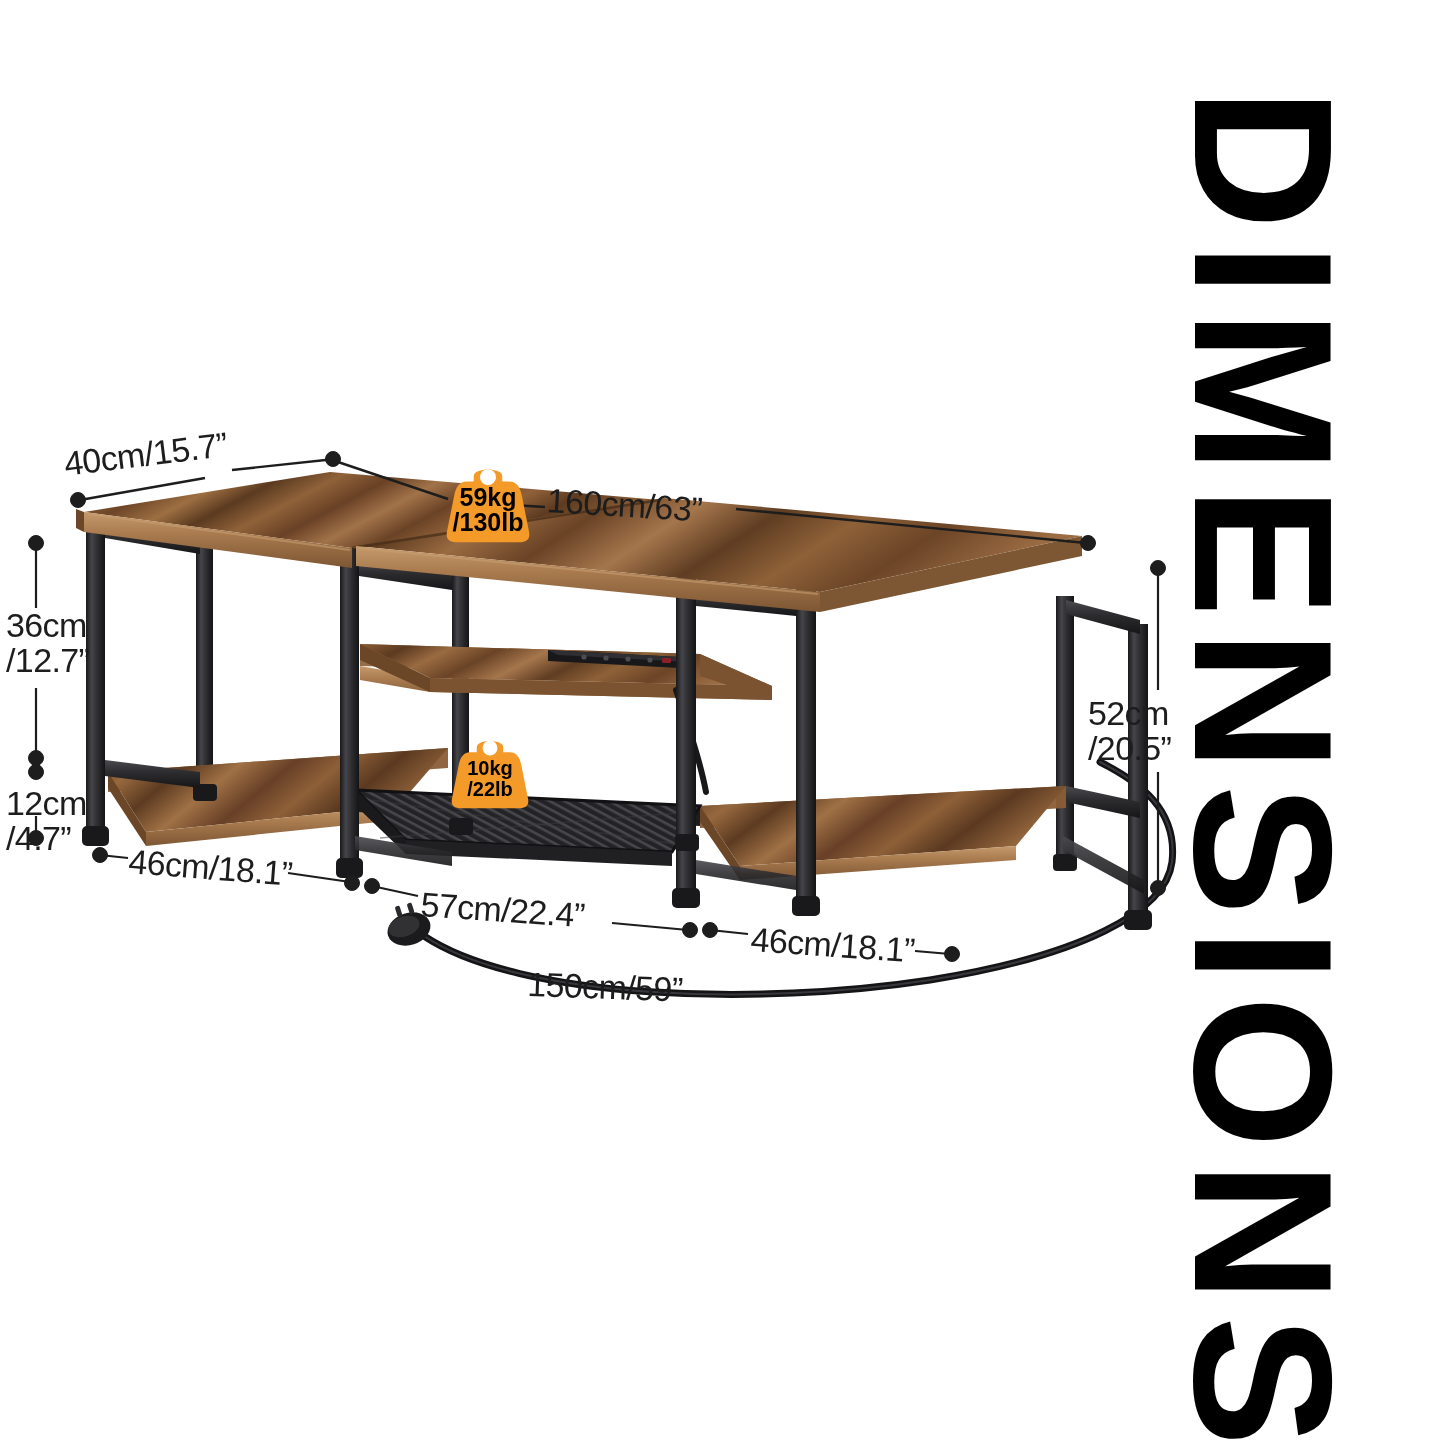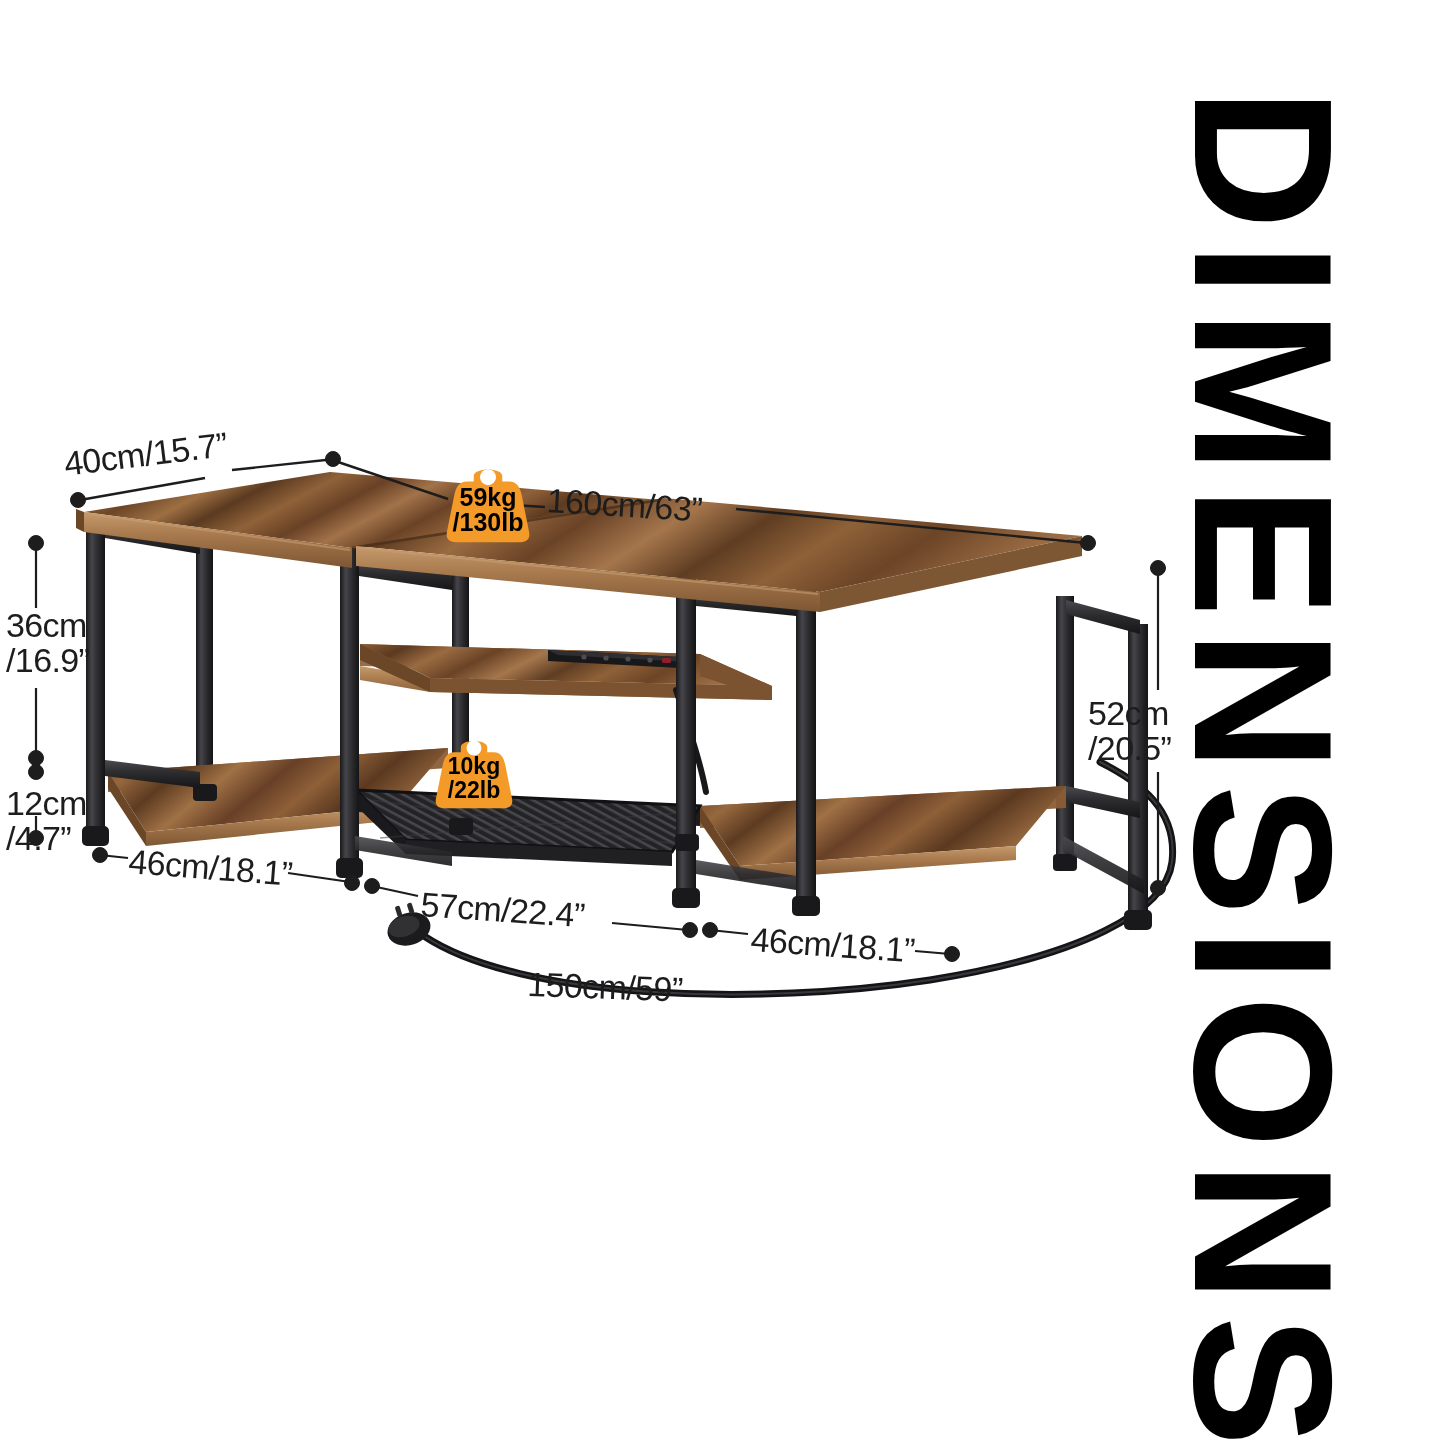--- a/index.html
+++ b/index.html
@@ -288,21 +288,21 @@
       <line x1="915" y1="951" x2="950" y2="954" stroke-width="2.2"></line>
       <circle cx="952" cy="954" r="7.5"></circle>
     </g>
   </svg>
 
   <div class="dimlabel" style="left:62px; top:446px; transform:rotate(-7deg); transform-origin:0 0;">40cm/15.7”</div>
 
   <div class="dimlabel" style="left:548px; top:482px; transform:rotate(3.5deg); transform-origin:0 0;">160cm/63”</div>
 
   <div class="dimlabel two" style="left:6px; top:608px;">36cm
-/16.9”</div>
+/12.7”</div>
 
   <div class="dimlabel two" style="left:6px; top:762px;margin-top:24px;">12cm
 /4.7”</div>
 
   <div class="dimlabel two" style="left:1088px; top:696px;">52cm
 /20.5”</div>
 
   <div class="dimlabel" style="left:130px; top:843px; transform:rotate(4.5deg); transform-origin:0 0;">46cm/18.1”</div>
 
   <div class="dimlabel" style="left:422px; top:886px; transform:rotate(4deg); transform-origin:0 0;">57cm/22.4”</div>
@@ -313,21 +313,21 @@
 
   <div class="badge" style="left:442px; top:462px; width:92px; height:82px; font-size:25px;">
     <svg viewBox="0 0 100 92" style="position:absolute;left:0;top:0;width:100%;height:100%;">
       <path d="M 34 16 C 34 6 66 6 66 16 L 66 22 L 74 22 C 82 22 86 28 88 38 L 96 78 C 98 88 92 90 84 90 L 16 90 C 8 90 2 88 4 78 L 12 38 C 14 28 18 22 26 22 L 34 22 Z" fill="#F39A28"></path>
       <circle cx="50" cy="17" r="9" fill="#ffffff"></circle>
     </svg>
     <span style="position:relative;z-index:2;margin-top:14px;">59kg</span>
     <span style="position:relative;z-index:2;">/130lb</span>
   </div>
 
-  <div class="badge" style="left:432px; top:734px; width:84px; height:76px; font-size:23px;">
+  <div class="badge" style="left:448px; top:734px; width:84px; height:76px; font-size:20px;">
     <svg viewBox="0 0 100 92" style="position:absolute;left:0;top:0;width:100%;height:100%;">
       <path d="M 34 16 C 34 6 66 6 66 16 L 66 22 L 74 22 C 82 22 86 28 88 38 L 96 78 C 98 88 92 90 84 90 L 16 90 C 8 90 2 88 4 78 L 12 38 C 14 28 18 22 26 22 L 34 22 Z" fill="#F39A28"></path>
       <circle cx="50" cy="17" r="9" fill="#ffffff"></circle>
     </svg>
     <span style="position:relative;z-index:2;margin-top:13px;">10kg</span>
     <span style="position:relative;z-index:2;">/22lb</span>
   </div>
 
   <div class="vtitle">DIMENSIONS</div>
 

